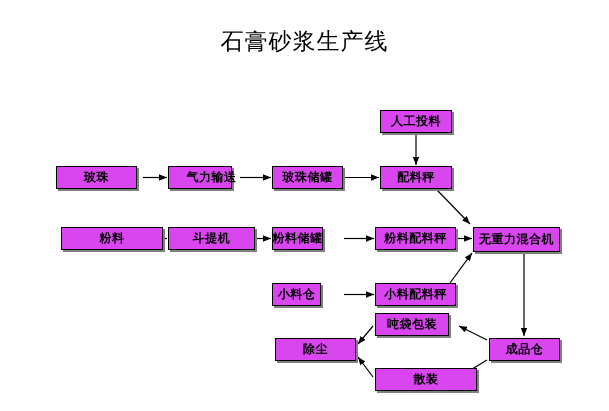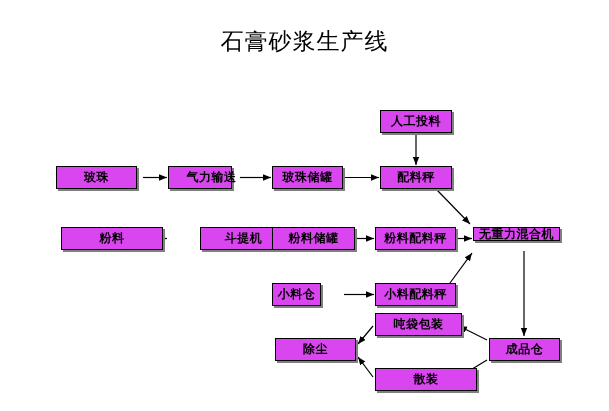--- a/index.html
+++ b/index.html
@@ -108,39 +108,39 @@
       </div>
       <div class="node" style="left: 380px; top: 110px; width: 72px; height: 23px;">
         <span>人工投料</span>
       </div>
       <div class="node" style="left: 380px; top: 166px; width: 72px; height: 23px;">
         <span>配料秤</span>
       </div>
       <div class="node" style="left: 61px; top: 227px; width: 102px; height: 23px;">
         <span>粉料</span>
       </div>
-      <div class="node" style="left: 168px; top: 227px; width: 87px; height: 23px; margin-left: 32px;">
+      <div class="node" style="left: 168px; top: 227px; width: 87px; height: 23px;">
         <span>斗提机</span>
       </div>
-      <div class="node" style="left: 272px; top: 227px; width: 83px; height: 23px;">
+      <div class="node" style="left: 272px; top: 227px; width: 51px; height: 23px;">
         <span>粉料储罐</span>
       </div>
       <div class="node" style="left: 375px; top: 227px; width: 81px; height: 23px;">
         <span>粉料配料秤</span>
       </div>
-      <div class="node" style="left: 473px; top: 227px; width: 87px; height: 14px;">
+      <div class="node" style="left: 473px; top: 227px; width: 87px; height: 25px;">
         <span>无重力混合机</span>
       </div>
       <div class="node" style="left: 272px; top: 283px; width: 49px; height: 23px;">
         <span>小料仓</span>
       </div>
       <div class="node" style="left: 375px; top: 283px; width: 81px; height: 23px;">
         <span>小料配料秤</span>
       </div>
-      <div class="node" style="left: 375px; top: 313px; width: 87px; height: 23px;">
+      <div class="node" style="left: 375px; top: 313px; width: 74px; height: 23px;">
         <span>吨袋包装</span>
       </div>
       <div class="node" style="left: 275px; top: 338px; width: 81px; height: 23px; font-family: Liberation Mono, monospace;">
         <span>除尘</span>
       </div>
       <div class="node" style="left: 489px; top: 338px; width: 71px; height: 23px;">
         <span>成品仓</span>
       </div>
       <div class="node" style="left: 375px; top: 368px; width: 102px; height: 23px;">
         <span>散装</span>

